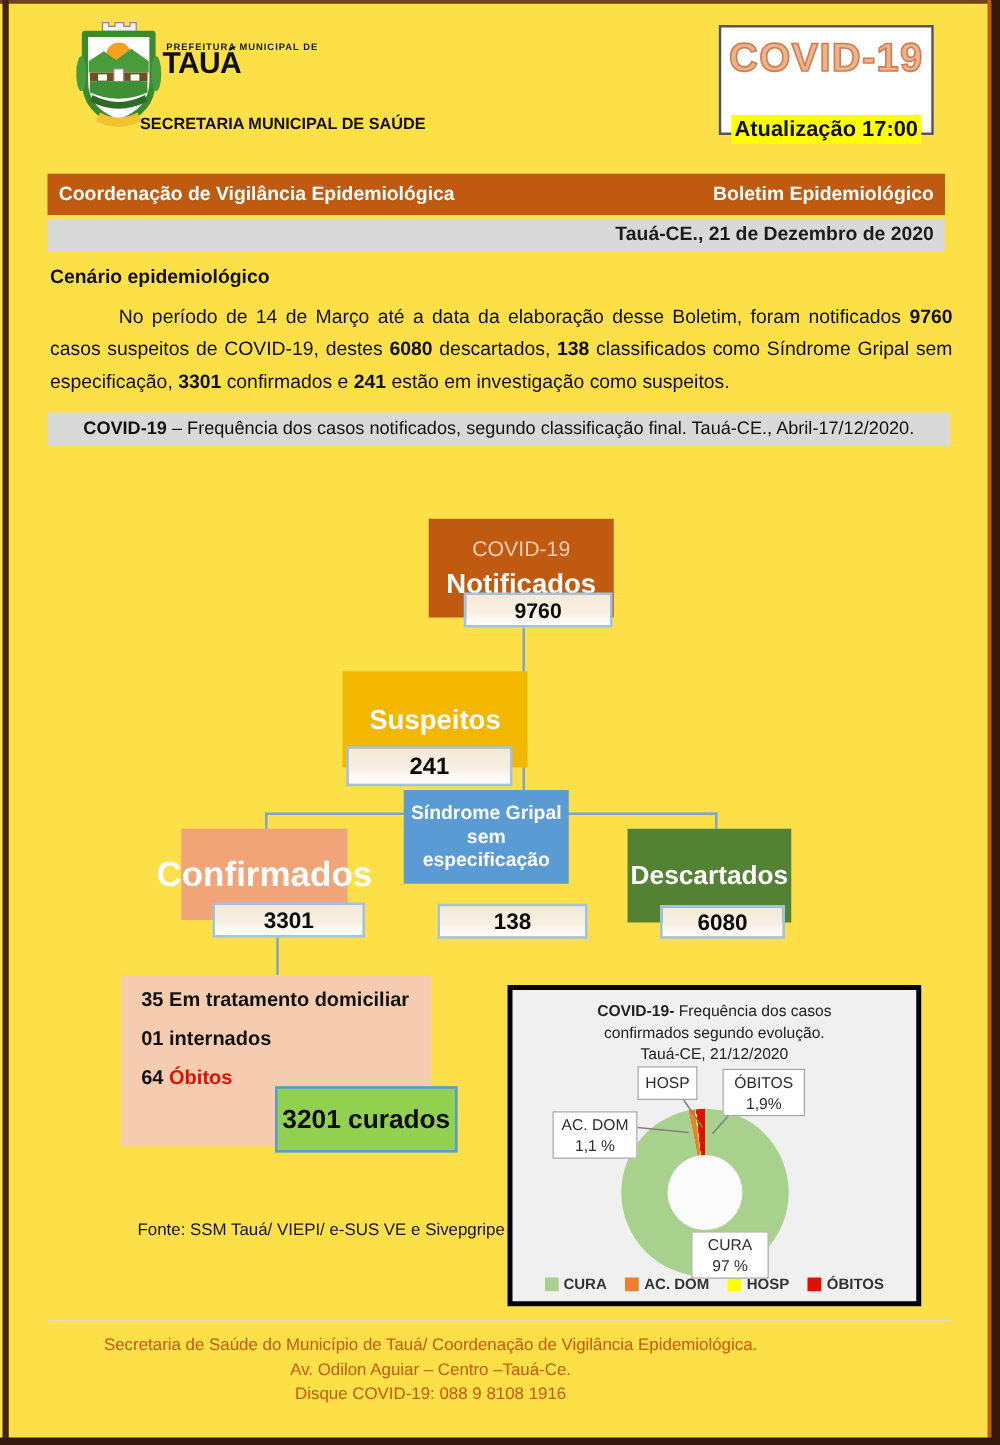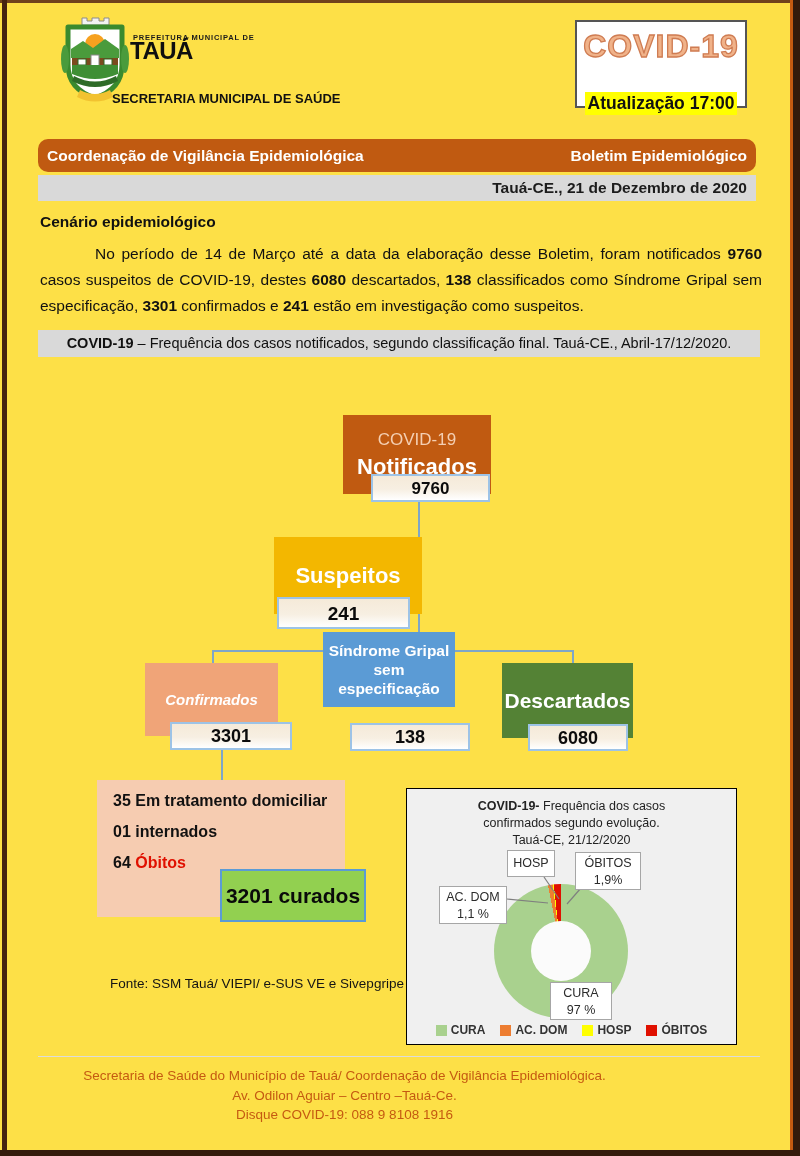--- a/index.html
+++ b/index.html
@@ -19,42 +19,42 @@
   
   .org-small { left:133px; top:33px; font-size:7.5px; font-weight:bold; letter-spacing:.8px; color:#1a1a1a; }
   .org-name { left:130px; top:37px; font-size:24px; font-weight:bold; letter-spacing:-.5px; color:#0f0f0f; }
   .org-dept { left:112px; top:91px; font-size:13px; font-weight:bold; color:#111; }
 
   .badge { left:575px; top:20px; width:172px; height:88px; border:2px solid #555; background:#fff; text-align:center; }
   .badge-title { margin-top:6px; font-size:32px; font-weight:bold; color:var(--badge-text,#f0b289); -webkit-text-stroke:1.3px var(--badge-stroke,#cf7c52); letter-spacing:1px; }
   .badge-update { display:inline-block; margin-top:9px; font-size:17.5px; font-weight:bold; color:#111; background:var(--yellow,#ffff00); padding:1px 3px; }
 
   
-  .orange-bar { left:38px; top:139px; width:718px; height:33px; background:var(--rust,#c05a11); color:#fff; font-weight:bold; font-size:15.5px; display:flex; align-items:center; justify-content:space-between; padding:0 9px;border-radius:10px; }
+  .orange-bar { left:38px; top:139px; width:718px; height:33px; background:var(--rust,#c05a11); color:#fff; font-weight:bold; font-size:15.5px; display:flex; align-items:center; justify-content:space-between; padding:0 9px; }
   .date-bar { left:38px; top:175px; width:718px; height:26px; background:var(--gray-bar,#d9d9d9); color:#1c1c1c; font-weight:bold; font-size:15.5px; text-align:right; line-height:26px; padding-right:9px; }
 
   
   .section-title { left:40px; top:213px; font-size:15.5px; font-weight:bold; color:#111; }
   .paragraph { left:40px; top:241px; width:722px; font-size:15.5px; line-height:26px; color:#111; text-align:justify; text-indent:55px; }
   .caption-bar { left:38px; top:330px; width:722px; height:27px; background:var(--gray-bar,#d9d9d9); font-size:14.5px; color:#111; text-align:center; line-height:27px; }
 
   
   .fc-box { position:absolute; display:flex; flex-direction:column; align-items:center; justify-content:center; text-align:center; color:#fff; font-weight:bold; }
   .fc-line { position:absolute; background:var(--line-blue,#7ea6c8); }
   .count-box { position:absolute; border:2px solid var(--count-border,#9dc3e6); background:linear-gradient(180deg,#f5ead9 0%,#f7efe2 55%,#ffffff 100%); color:#0b0b0b; font-weight:bold; text-align:center; z-index:5; }
 
   .notif-box { left:343px; top:415px; width:148px; height:79px; background:var(--rust,#c05a11); }
   .notif-sub { font-size:17px; font-weight:normal; color:var(--notif-sub,#f4cfb3); margin-bottom:4px; }
   .notif-main { font-size:22px; }
   .count-9760 { left:371px; top:474px; width:119px; height:28px; font-size:17px; line-height:25px; }
 
   .susp-box { left:246px; top:537px; width:148px; height:77px; background:var(--amber,#f3b700); font-size:22px;margin-left:28px; }
   .count-241 { left:277px; top:597px; width:133px; height:32px; font-size:19px; line-height:29px; }
 
-  .conf-box { left:145px; top:663px; width:133px; height:73px; background:var(--salmon,#f0a478); font-size:15px;font-style:italic; }
+  .conf-box { left:145px; top:663px; width:133px; height:73px; background:var(--salmon,#f0a478); font-size:28px; }
   .count-3301 { left:170px; top:722px; width:122px; height:28px; font-size:18px; line-height:25px; }
 
   .sind-box { left:323px; top:632px; width:132px; height:75px; background:var(--blue,#5b9bd5); font-size:15.5px; line-height:19px; }
   .count-138 { left:350px; top:723px; width:120px; height:28px; font-size:18px; line-height:25px; }
 
   .desc-box { left:502px; top:663px; width:131px; height:75px; background:var(--green-dark,#548235); font-size:21px; }
   .count-6080 { left:528px; top:724px; width:100px; height:27px; font-size:18px; line-height:24px; }
 
   .line-v-main { left:418px; top:502px; width:2px; height:148px; }
   .line-susp { left:394px; top:575px; width:26px; height:2px; }
@@ -64,21 +64,21 @@
   .stub-desc { left:572px; top:650px; width:2px; height:13px; }
   .line-conf-down { left:221px; top:750px; width:2px; height:30px; }
 
   .treatment-box { left:97px; top:780px; width:248px; height:137px; background:var(--salmon-light,#f6ccb1); padding:12px 0 0 16px; }
   .treatment-row { font-size:16px; font-weight:bold; color:#111; margin-bottom:13px; }
   .curados-box { left:220px; top:869px; width:146px; height:53px; background:var(--green-light,#92d050); border:2px solid var(--blue,#5b9bd5); display:flex; align-items:center; justify-content:center; font-size:21px; font-weight:bold; color:#0a0a0a; z-index:6; }
 
   .fonte { left:110px; top:976px; font-size:13.5px; color:#141414; }
 
   
-  .chart-panel { left:406px; top:788px; width:331px; height:257px; background:#f0f0f0; border:1px solid #000000; }
+  .chart-panel { left:406px; top:788px; width:331px; height:257px; background:#f0f0f0; border:4px solid #000000; }
   .chart-title { position:absolute; left:0; right:0; text-align:center; font-size:12.5px; color:#222; }
   .ct1 { top:10px; } .ct2 { top:27px; } .ct3 { top:44px; }
   .donut { position:absolute; left:87px; top:95px; width:134px; height:134px; border-radius:50%; }
   .donut-hole { position:absolute; left:124px; top:132px; width:60px; height:60px; border-radius:50%; background:#fbfbfb; }
   .callout { position:absolute; background:#fff; border:1px solid #a6a6a6; text-align:center; font-size:12.5px; color:#2b2b2b; z-index:4; }
   .callout div { line-height:17px; }
   .callout-hosp { left:100px; top:61px; width:48px; height:27px; line-height:25px; }
   .callout-obitos { left:168px; top:63px; width:66px; height:38px; padding-top:2px; }
   .callout-acdom { left:32px; top:97px; width:68px; height:38px; padding-top:2px; }
   .callout-cura { left:143px; top:193px; width:62px; height:38px; padding-top:2px; }

